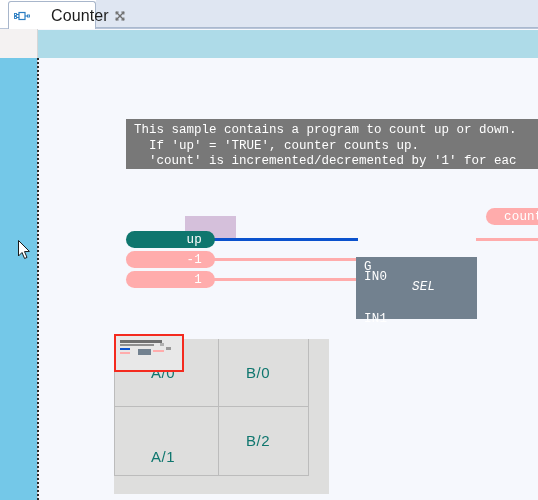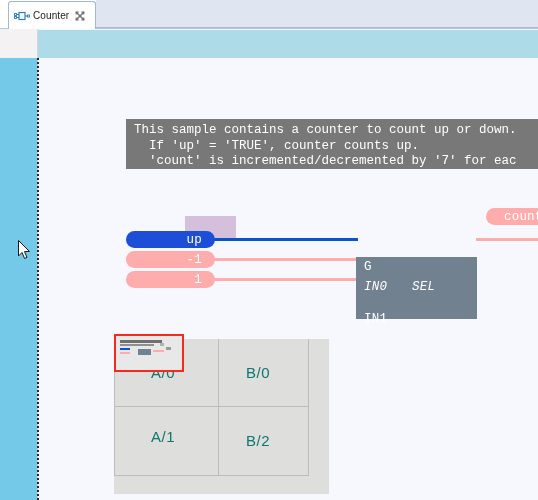--- a/index.html
+++ b/index.html
@@ -49,24 +49,25 @@
     align-items: center;
     padding-left: 5px;
   }
   .tab-icon {
     width: 16px; height: 16px;
     flex: 0 0 16px;
     margin-right: 3px;
     position: relative;
   }
   .tab-label {
-    font-size: 10px;
+    font-size: 16px;
     color: #1c1c1c;
     white-space: nowrap;
     letter-spacing: 0.1px;
+    margin-left: 18px;
   }
   .tab-close {
     width: 14px; height: 14px;
     margin-left: 4px;
     flex: 0 0 14px;
     position: relative;
   }
 
   
   .editor {
@@ -160,21 +161,21 @@
     display: flex;
     align-items: center;
     justify-content: flex-end;
     padding-right: 13px;
     box-sizing: border-box;
     font-family: "Liberation Mono", monospace;
     font-size: 12.5px;
     color: #ffffff;
     letter-spacing: 0.2px;
   }
-  .pill-blue { background: #1d4ed8; }
+  .pill-blue { background: #0f766e; }
   .pill-pink { background: #ffacac; }
   .pill-out {
     justify-content: flex-start;
     padding-right: 0;
     padding-left: 18px;
   }
 
   
   .fb {
     position: absolute;
@@ -273,23 +274,23 @@
     </div>
   </div>
 
   <div class="editor">
 
     <div class="gutter-top"></div>
     <div class="header-band"></div>
     <div class="side-band"></div>
     <div class="page-break"></div>
 
-    <div class="comment-box"><span>This sample contains a counter to count up or down.</span>
+    <div class="comment-box"><span>This sample contains a program to count up or down.</span>
 <span>  If 'up' = 'TRUE', counter counts up.</span>
-<span>  'count' is incremented/decremented by '7' for eac</span></div>
+<span>  'count' is incremented/decremented by '1' for eac</span></div>
 
     <svg class="annotation-line">
       <line x1="34" y1="2" x2="7" y2="31" stroke="#2a2a2a" stroke-width="1"></line>
     </svg>
     <div class="annotation-box"></div>
 
     <div class="wire wire-blue" style="left:206px; top:209px; width:152px;"></div>
     <div class="wire wire-pink" style="left:206px; top:229px; width:152px;"></div>
     <div class="wire wire-pink" style="left:206px; top:249px; width:152px;"></div>
     <div class="wire wire-pink" style="left:476px; top:209px; width:62px;"></div>
@@ -303,35 +304,35 @@
     <div class="pill pill-pink" style="left:126px; top:242px; width:89px;">
       <span>1</span>
     </div>
 
     <div class="pill pill-pink pill-out" style="left:486px; top:179px; width:89px;">
       <span>count</span>
     </div>
 
     <div class="fb">
       <span class="fb-port" style="top:3px;">G</span>
-      <span class="fb-port" style="top:23px;font-style:italic;">IN0</span>
+      <span class="fb-port" style="top:13px;">IN0</span>
       <span class="fb-port" style="top:55px;">IN1</span>
       <span class="fb-name" style="top:23px;">SEL</span>
     </div>
 
     <div class="page-grid">
       <div class="grid-vline" style="left:0px;   top:0px; width:1px; height:137px;"></div>
       <div class="grid-vline" style="left:104px; top:0px; width:1px; height:137px;"></div>
       <div class="grid-vline" style="left:194px; top:0px; width:1px; height:137px;"></div>
       <div class="grid-hline" style="left:0px; top:67px;  width:195px; height:1px;"></div>
       <div class="grid-hline" style="left:0px; top:136px; width:195px; height:1px;"></div>
 
       <span class="grid-cell-label" style="left:37px;  top:25px;">A/0</span>
       <span class="grid-cell-label" style="left:132px; top:25px;">B/0</span>
-      <span class="grid-cell-label" style="left:37px;  top:89px;text-align:center;">A/1</span>
+      <span class="grid-cell-label" style="left:37px;  top:109px;text-align:center;">A/1</span>
       <span class="grid-cell-label" style="left:132px; top:93px;">B/2</span>
     </div>
 
     <div class="thumb">
       <div class="thumb-line" style="left:4px;  top:4px;  width:42px; height:3px; background:#6f6f6f;"></div>
       <div class="thumb-line" style="left:4px;  top:8px;  width:34px; height:2px; background:#8f8f8f;"></div>
       <div class="thumb-line" style="left:4px;  top:12px; width:10px; height:2px; background:#0b52cd;"></div>
       <div class="thumb-line" style="left:4px;  top:16px; width:10px; height:2px; background:#ffacac;"></div>
       <div class="thumb-line" style="left:22px; top:13px; width:13px; height:6px; background:#72818f;"></div>
       <div class="thumb-line" style="left:37px; top:14px; width:11px; height:2px; background:#ffacac;"></div>

